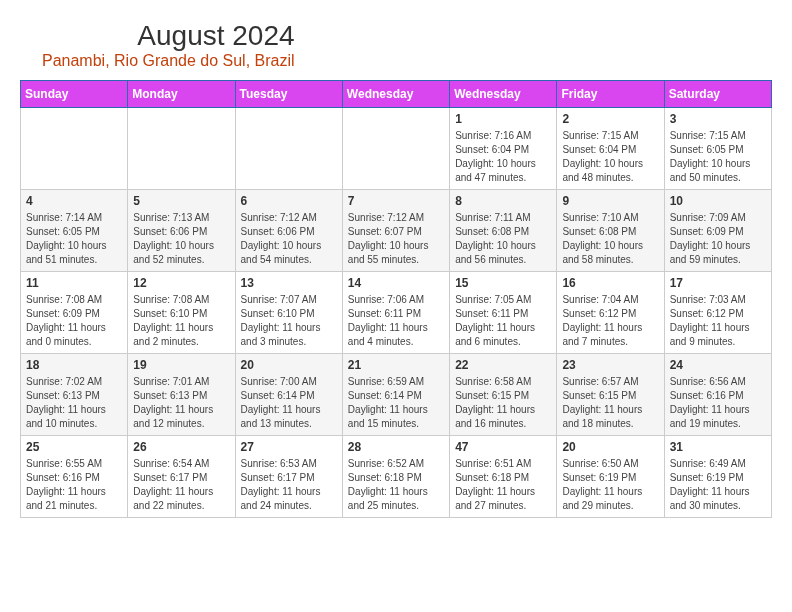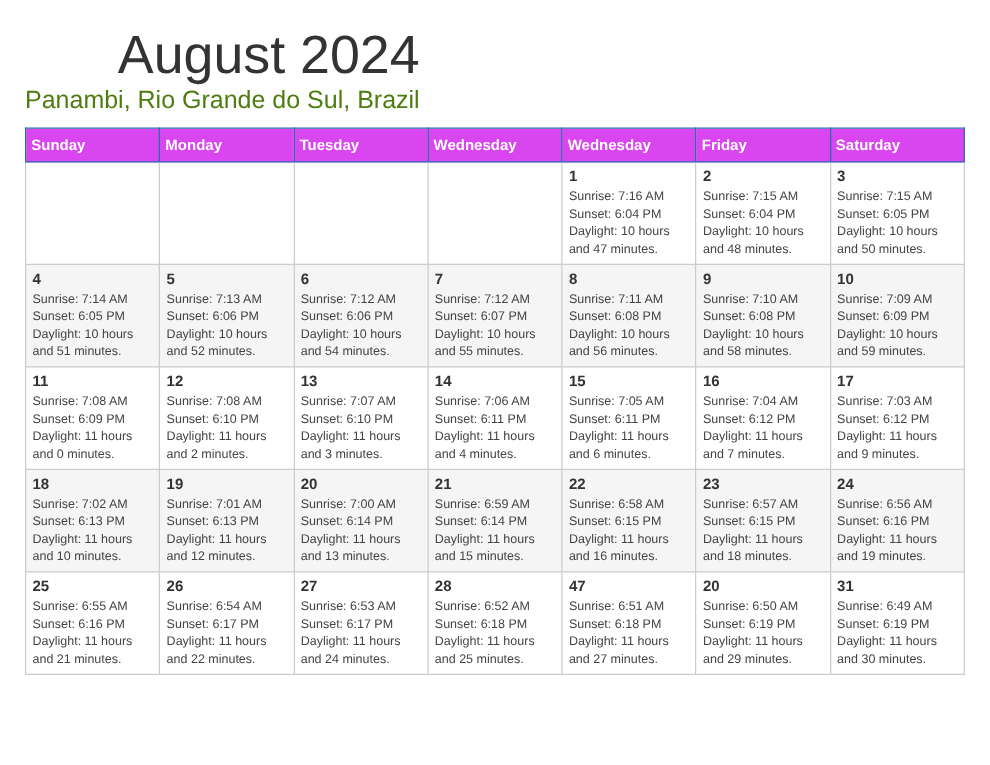--- a/index.html
+++ b/index.html
@@ -29,27 +29,28 @@
     }
     .logo-text span { color: #4a90d9; }
     .logo-icon {
       width: 28px;
       height: 28px;
     }
     .title-block {
       text-align: right;
     }
     .main-title {
-      font-size: 43px;
+      font-size: 28px;
       font-weight: normal;
       color: #333;
     }
     .subtitle {
-      font-size: 20px;
-      color: #4d7c0f;
+      font-size: 16px;
+      color: #c2410c;
+      margin-left: 22px;
     }
     .calendar {
       width: 100%;
       border-collapse: collapse;
       border: 1px solid #ccc;
       font-size: 11px;
     }
     .calendar th {
       background-color: #d946ef;
       color: #fff;

